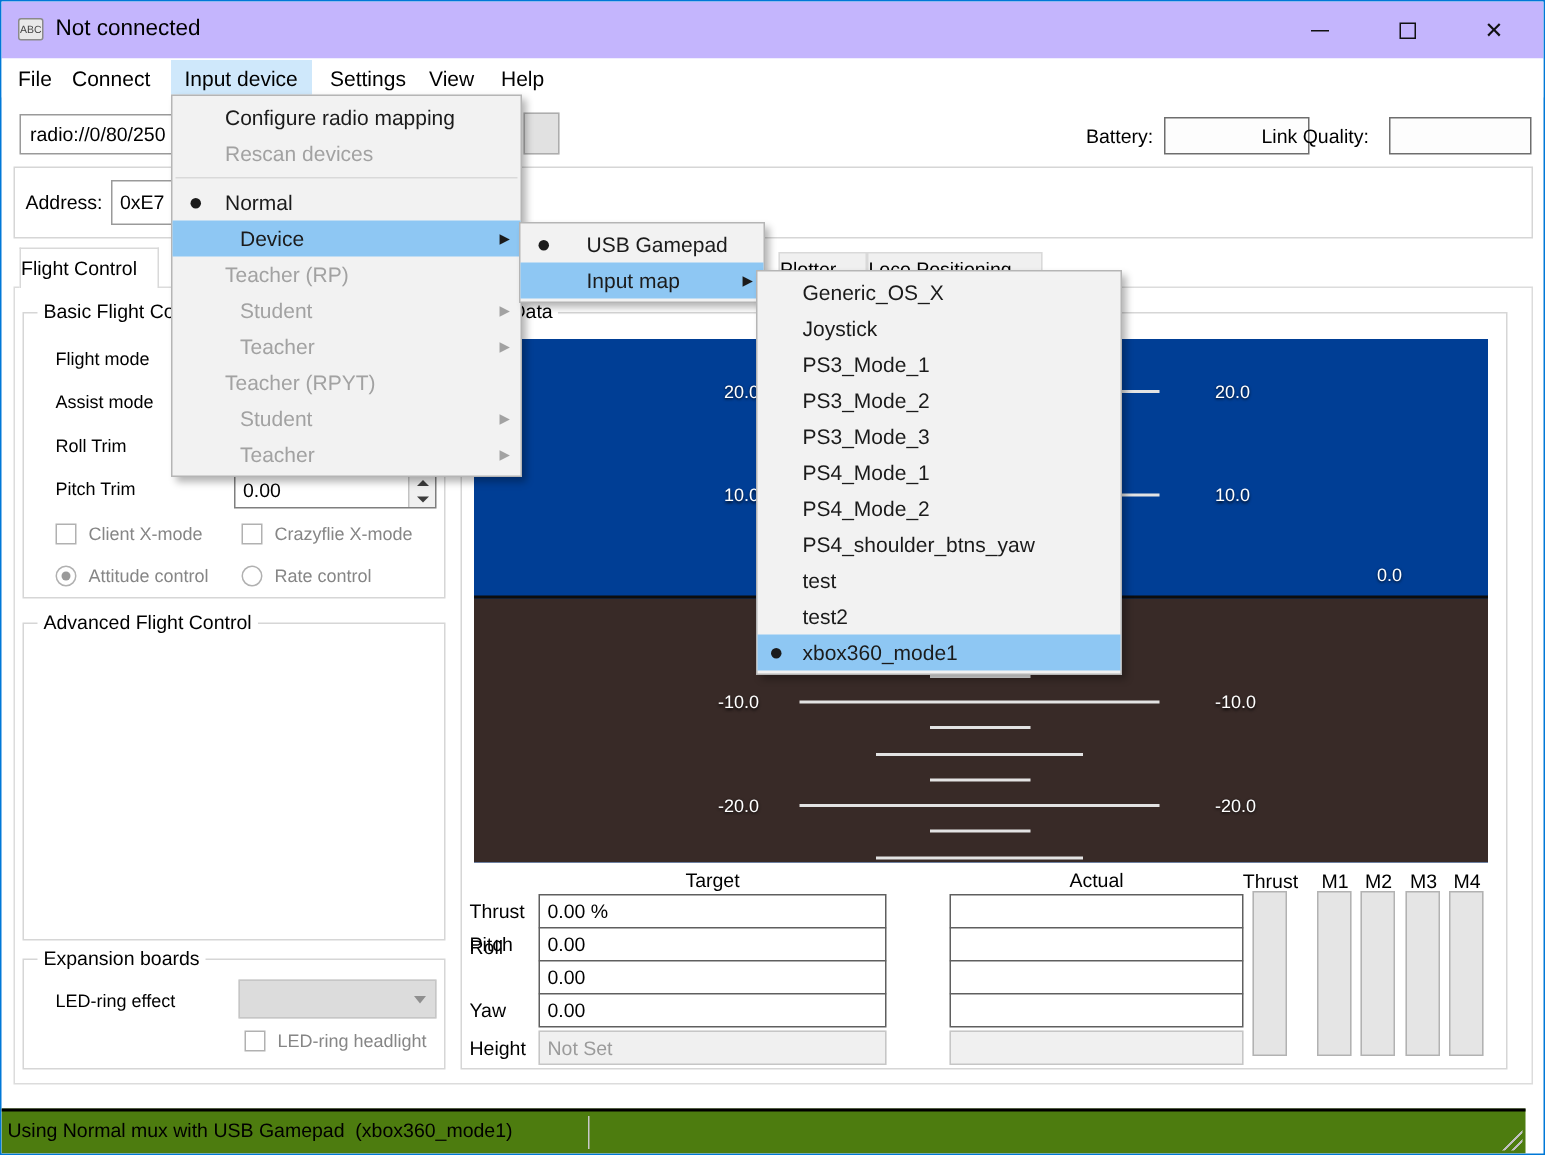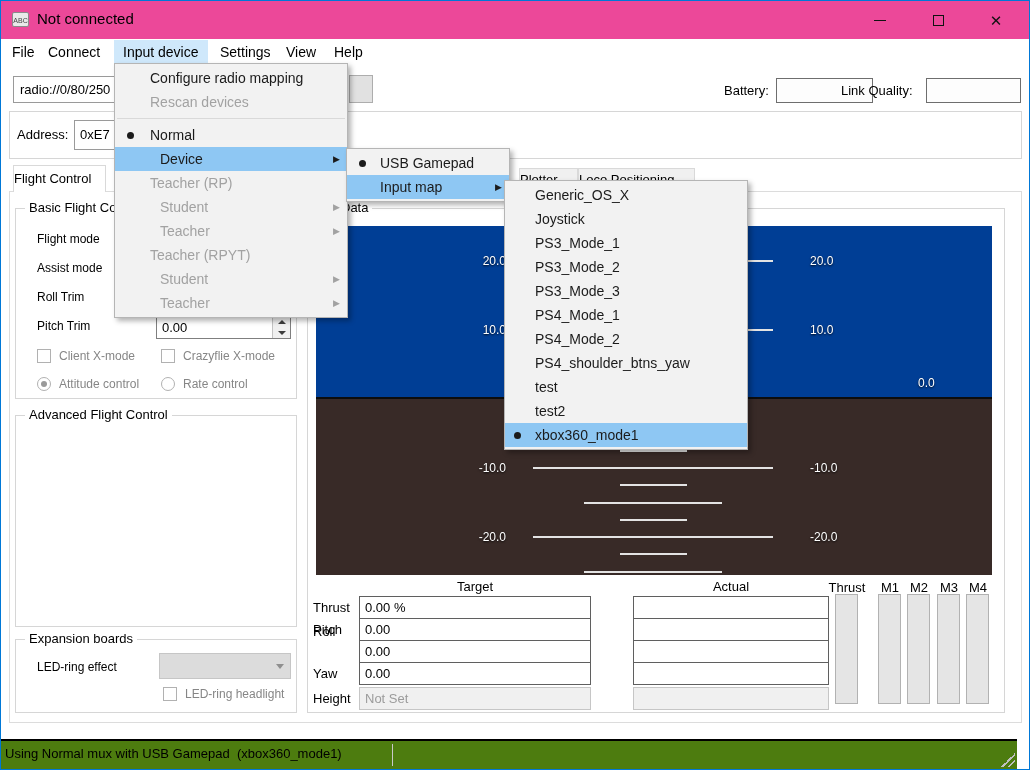--- a/index.html
+++ b/index.html
@@ -1,19 +1,19 @@
 <!DOCTYPE html>
 <html><head>
 <meta charset="utf-8">
 <style>
   html,body{margin:0;padding:0;background:#888;}
   .win{position:relative;width:1030px;height:770px;background:#fff;border:1px solid #0078d7;
        box-sizing:border-box;font-family:"Liberation Sans",sans-serif;color:#000;overflow:hidden;}
   
-  .titlebar{position:absolute;left:0;top:0;right:0;height:38px;background:#ec4899;padding-left:16px;}
+  .titlebar{position:absolute;left:0;top:0;right:0;height:38px;background:#c4b5fd;padding-left:16px;}
   .app-icon{position:absolute;left:11px;top:11px;width:17px;height:15px;border:1px solid #8a8a8a;
             background:#e9e9e9;font-size:7px;line-height:15px;text-align:center;color:#444;
             border-radius:2px;box-sizing:border-box;}
   .title-text{position:absolute;left:36px;top:9px;font-size:15px;}
   .win-btn{position:absolute;top:0;width:58px;height:38px;display:flex;align-items:center;justify-content:center;}
   .glyph-min{width:12px;height:1px;background:#111;}
   .glyph-max{width:11px;height:11px;border:1px solid #111;box-sizing:border-box;}
   .glyph-close{font-size:15px;color:#111;line-height:15px;}
   
   .menubar{position:absolute;left:0;top:38px;right:0;height:26px;background:#fff;font-size:14px;}
@@ -77,21 +77,21 @@
   .menu{position:absolute;background:#f2f2f2;border:1px solid #b5b5b5;box-sizing:border-box;
         box-shadow:3px 3px 5px rgba(0,0,0,0.30);z-index:100;padding:2px 0;}
   .mi{position:relative;height:24px;font-size:14px;line-height:24px;color:#1b1b1b;}
   .mi .mi-label{display:block;margin-left:35px;white-space:nowrap;overflow:hidden;}
   .mi-ind .mi-label{margin-left:45px;}
   .mi-dis{color:#a2a2a2;}
   .mi-hl{background:#8ec7f3;}
   .mi-bullet{position:absolute;left:12px;top:9px;width:7px;height:7px;border-radius:50%;background:#1b1b1b;}
   .mi-arrow{position:absolute;right:7px;top:0;font-size:9px;line-height:24px;}
   .msep{height:1px;background:#d9d9d9;margin:4px 2px;}
-  .menu-device .mi .mi-label{margin-left:33px;}
+  .menu-device .mi .mi-label{margin-left:44px;}
   .menu-device .mi-ind .mi-label{}
   .menu-inputmap .mi .mi-label{margin-left:30px;}
   .menu-inputmap .mi-bullet{left:9px;}
   
   .statusbar{position:absolute;left:0;right:12px;bottom:0;height:28px;background:#4d7c0f;border-top:2px solid #000000;}
   .status-text{position:absolute;left:4px;top:5px;font-size:13px;white-space:pre;}
   .status-sep{position:absolute;left:391px;top:3px;bottom:3px;width:1px;background:#c9c9c9;}
   .grip{position:absolute;right:2px;bottom:2px;width:14px;height:14px;
         background:linear-gradient(135deg,transparent 50%,#c0c0c0 50%,#c0c0c0 58%,transparent 58%,transparent 72%,#c0c0c0 72%,#c0c0c0 80%,transparent 80%);}
 </style>

